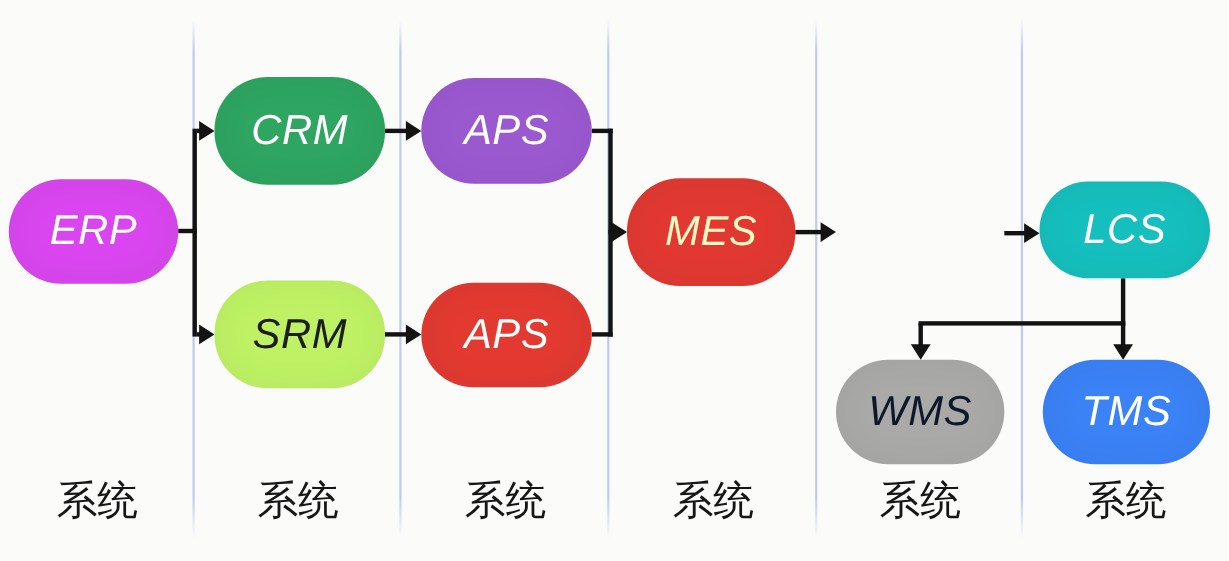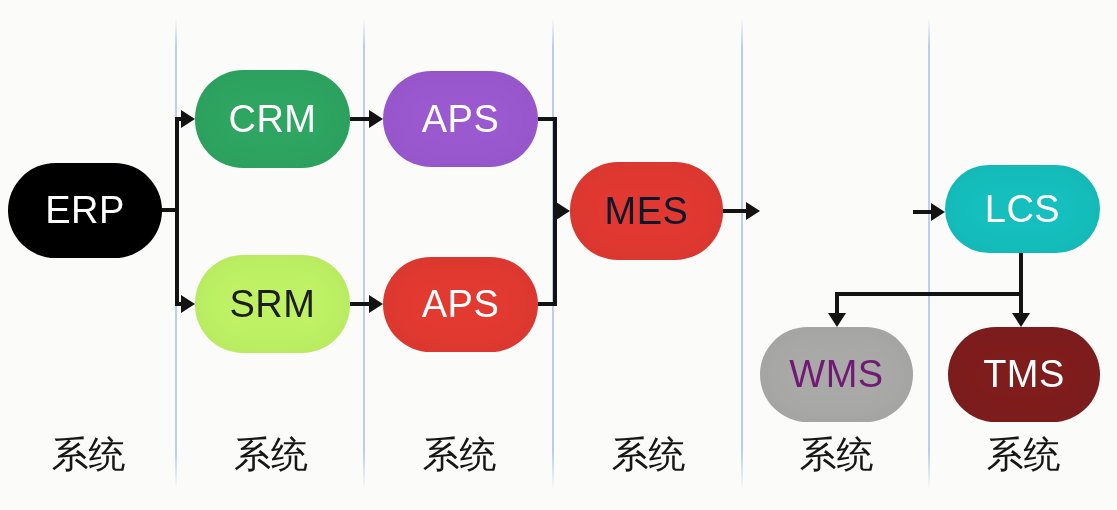--- a/index.html
+++ b/index.html
@@ -10,20 +10,21 @@
   }
   .divider{
     position:absolute;top:18px;height:472px;width:2px;
     background:linear-gradient(to bottom, rgba(200,212,240,0), rgba(186,202,238,.95) 6%, rgba(186,202,238,.95) 92%, rgba(200,212,240,0));
   }
   .d1{left:175px;} .d2{left:363px;} .d3{left:552px;} .d4{left:741px;} .d5{left:928px;}
   .node{
     position:absolute;display:flex;align-items:center;justify-content:center;
     border-radius:48px;font-size:38px;font-weight:400;letter-spacing:.5px;
     box-shadow:inset 0 0 34px rgba(0,0,0,.05);
+    font-style:italic;
   }
   .n-erp{left:8px;top:163px;width:154px;height:95px;}
   .n-crm{left:195px;top:70px;width:155px;height:98px;}
   .n-apst{left:383px;top:71px;width:155px;height:96px;}
   .n-srm{left:195px;top:255px;width:155px;height:98px;}
   .n-apsb{left:383px;top:257px;width:155px;height:95px;}
   .n-mes{left:570px;top:162px;width:153px;height:98px;}
   .n-qms{left:760px;top:165px;width:153px;height:95px;}
   .n-lcs{left:945px;top:165px;width:155px;height:88px;border-radius:44px;text-align:center;}
   .n-wms{left:760px;top:327px;width:153px;height:95px;}
@@ -73,45 +74,45 @@
   <div class="seg" style="left:913px;top:210px;width:20px;height:4px;"></div>
   <div class="ar" style="left:931px;top:203px;"></div>
 
   <div class="seg" style="left:1019px;top:253px;width:4px;height:43px;"></div>
   <div class="seg" style="left:835px;top:292px;width:188px;height:4px;"></div>
   <div class="seg" style="left:835px;top:294px;width:4px;height:20px;"></div>
   <div class="ad" style="left:828px;top:313px;"></div>
   <div class="seg" style="left:1019px;top:294px;width:4px;height:20px;"></div>
   <div class="ad" style="left:1012px;top:313px;"></div>
 
-  <div class="node n-erp" style="background: #000000; color: rgb(255, 255, 255);">
+  <div class="node n-erp" style="background: #d946ef; color: rgb(255, 255, 255);">
       <span>ERP</span>
     </div>
   <div class="node n-crm" style="background: rgb(46, 165, 97); color: rgb(255, 255, 255);">
       <span>CRM</span>
     </div>
   <div class="node n-apst" style="background: rgb(155, 89, 208); color: rgb(255, 255, 255);">
       <span>APS</span>
     </div>
   <div class="node n-srm" style="background: #bef264; color: rgb(29, 29, 29);">
       <span>SRM</span>
     </div>
   <div class="node n-apsb" style="background: rgb(226, 58, 49); color: rgb(255, 255, 255);">
       <span>APS</span>
     </div>
-  <div class="node n-mes" style="background: rgb(225, 57, 49); color: #0f172a;">
+  <div class="node n-mes" style="background: rgb(225, 57, 49); color: #fef9c3;">
       <span>MES</span>
     </div>
   <div class="node n-lcs" style="background: rgb(21, 191, 189); color: rgb(255, 255, 255);">
       <span>LCS</span>
     </div>
-  <div class="node n-wms" style="background: rgb(169, 169, 167); color: #701a75;">
+  <div class="node n-wms" style="background: rgb(169, 169, 167); color: #0f172a;">
       <span>WMS</span>
     </div>
-  <div class="node n-tms" style="background: #7f1d1d; color: rgb(255, 255, 255);">
+  <div class="node n-tms" style="background: #3b82f6; color: rgb(255, 255, 255);">
       <span>TMS</span>
     </div>
 
   <div class="col-label c1">系统</div>
   <div class="col-label c2">系统</div>
   <div class="col-label c3">系统</div>
   <div class="col-label c4">系统</div>
   <div class="col-label c5">系统</div>
   <div class="col-label c6">系统</div>
 

